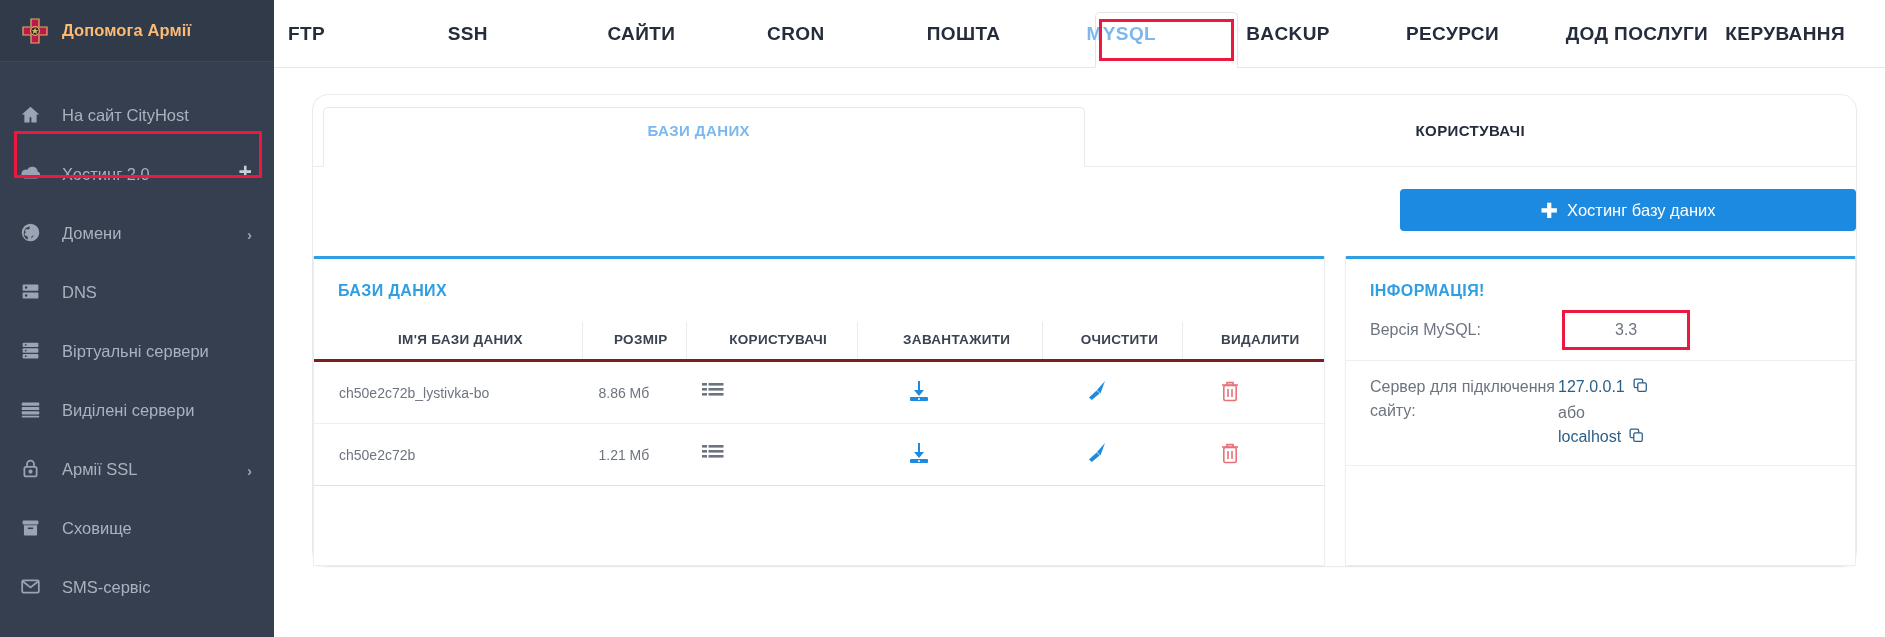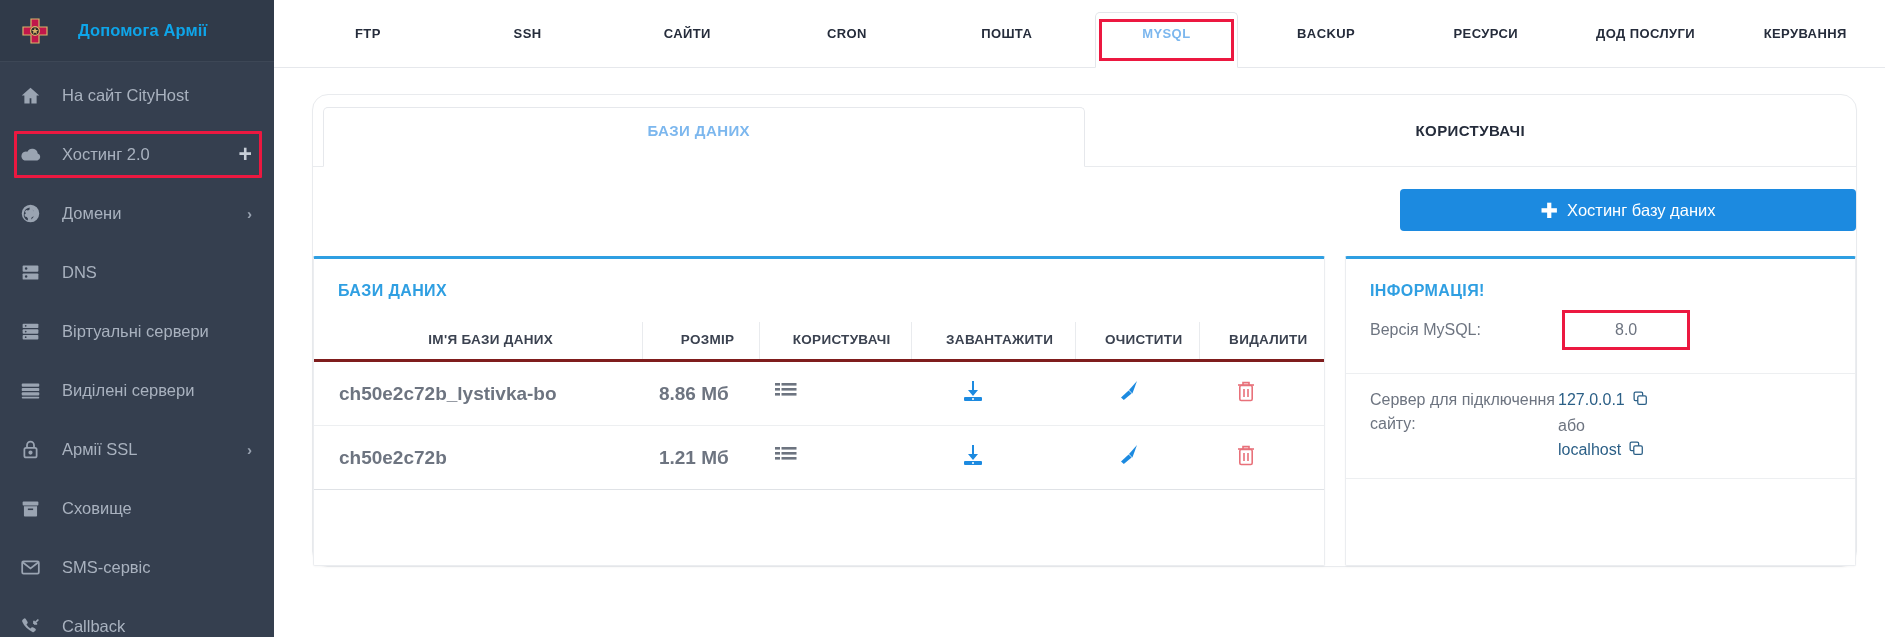--- a/index.html
+++ b/index.html
@@ -21,27 +21,27 @@
   }
   .sb-header {
     height: 62px;
     display: flex; align-items: center;
     padding-left: 18px;
     background: #303a49;
     border-bottom: 1px solid #3d4756;
   }
   .sb-logo { width: 34px; height: 34px; flex: 0 0 34px; display:flex; align-items:center; justify-content:center;}
   .sb-brand {
-    color: #0ea5e9; font-size: 16.5px; font-weight: 700;
-    margin-left: 26px; letter-spacing: .1px; white-space: nowrap;
+    color: #fdba74; font-size: 16.5px; font-weight: 700;
+    margin-left: 10px; letter-spacing: .1px; white-space: nowrap;
   }
   .sb-nav { padding-top: 4px; }
   .sb-item {
     height: 59px;
-    display: flex; align-items: center;
+    display: flex; align-items: flex-end;
     padding: 0 22px 0 20px;
     color: #a9b2bf;
     font-size: 16.5px;
     position: relative;
     cursor: pointer;
     white-space: nowrap;
   }
   .sb-item .sb-ico {
     width: 30px; flex: 0 0 30px; display: flex; align-items: center; justify-content: flex-start;
     color: #9aa4b2;
@@ -65,22 +65,22 @@
   .topbar {
     height: 68px;
     display: flex; align-items: stretch;
     border-bottom: 1px solid #e6e8ec;
     background: #fff;
     padding-left: 14px;
     position: relative;
   }
   .ttab {
     flex: 1 1 0;
-    display: flex; align-items: center; justify-content: center;
-    font-size: 13px; font-weight: 700; letter-spacing: .4px;
+    display: flex; align-items: center; 
+    font-size: 19px; font-weight: 700; letter-spacing: .4px;
     color: #252c3b;
     cursor: pointer;
     position: relative;
     text-transform: uppercase;
   }
   .ttab.active { color: #7cb7ee; }
   .ttab.active .tab-shell {
     position: absolute; left: 8px; right: 8px; top: 12px; bottom: -1px;
     border: 1px solid #e3e6ea; border-bottom-color: #fff;
     border-radius: 5px 5px 0 0;
@@ -153,44 +153,43 @@
     text-transform: uppercase; letter-spacing: .3px;
     text-align: center; padding: 10px 0 12px 0;
     border-bottom: 3px solid #7f1d1d;
     border-left: 1px solid #e9ebee;
     vertical-align: bottom;
     white-space: nowrap;
   }
   table.db th:first-child { border-left: none; padding-left: 25px; }
   table.db th.c { padding-left: 13px; }
   table.db td {
-    font-size: 19px; color: #6d7480;
+    font-size: 14px; color: #6d7480;
     padding: 17px 0 17px 0;
     border-bottom: 1px solid #edeff1;
     vertical-align: middle;
     white-space: nowrap;
-    font-weight: bold;
   }
   table.db td:first-child { padding-left: 25px; }
   table.db td.c { padding-left: 16px; }
   table.db tr:last-child td { border-bottom: 1px solid #dfe2e6; }
   .ico-btn { cursor: pointer; display: inline-block; line-height: 0; }
 
   
   .info-row {
     display: flex; align-items: flex-start;
     border-bottom: 1px solid #edeff1;
     padding: 14px 24px 14px 24px;
     font-size: 16px;
   }
   .info-row:first-of-type { margin-top: 22px; }
   .info-label { flex: 0 0 188px; color: #6d7480; line-height: 1.5; }
   .info-value { flex: 1 1 auto; color: #2b5f86; line-height: 1.5; word-break: break-word; }
   .info-value .plain { color: #6d7480; }
-  .info-row.badge-row { align-items: center; padding-top: 10px; padding-bottom: 23px; }
+  .info-row.badge-row { align-items: center; padding-top: 10px; padding-bottom: 10px; }
   .ver-badge {
     display: inline-block;
     border: 3px solid #ec1840;
     padding: 5px 50px;
     color: #6d7480; font-size: 16px;
     margin-left: 4px;
   }
   .copy-ico { display: inline-block; vertical-align: -2px; margin-left: 7px; cursor: pointer; }
   a.lnk { color: #2b5f86; text-decoration: none; cursor: pointer; }
 </style>
@@ -488,21 +487,21 @@
               </tbody>
             </table>
           </div>
 
           <div class="card card-right">
             <div class="card-title">ІНФОРМАЦІЯ!</div>
 
             <div class="info-row badge-row">
               <div class="info-label">Версія MySQL:</div>
               <div class="info-value">
-                <span class="ver-badge">8.0</span>
+                <span class="ver-badge">3.3</span>
               </div>
             </div>
 
 
             <div class="info-row">
               <div class="info-label">Сервер для підключення сайту:</div>
               <div class="info-value">
                 <a class="lnk">127.0.0.1</a><span class="copy-ico"><svg width="17" height="17" viewBox="0 0 20 20" fill="none" stroke="#2b5f86" stroke-width="1.5">
                       <rect x="2.5" y="2.5" width="10" height="10" rx="1.6"></rect>
                       <rect x="6.8" y="6.8" width="10" height="10" rx="1.6" fill="#fff"></rect>

